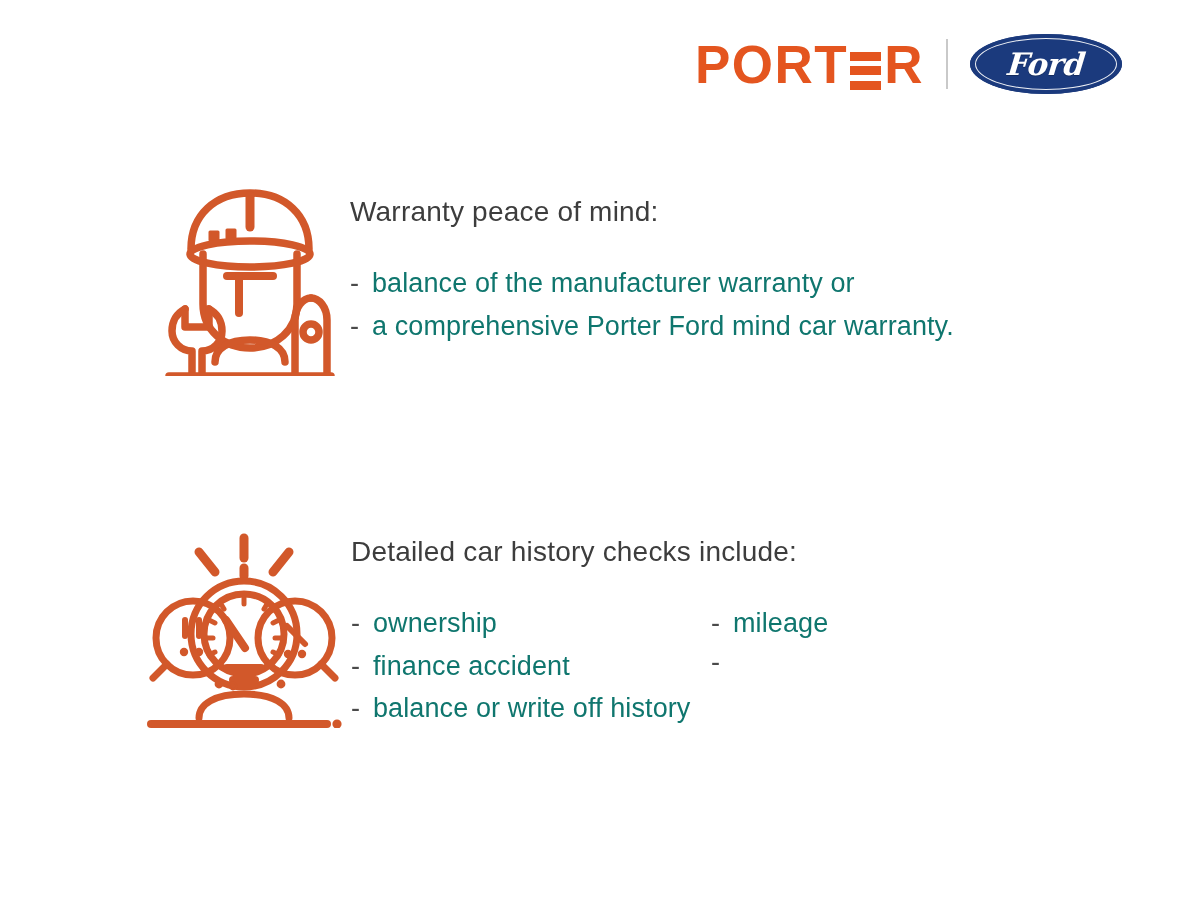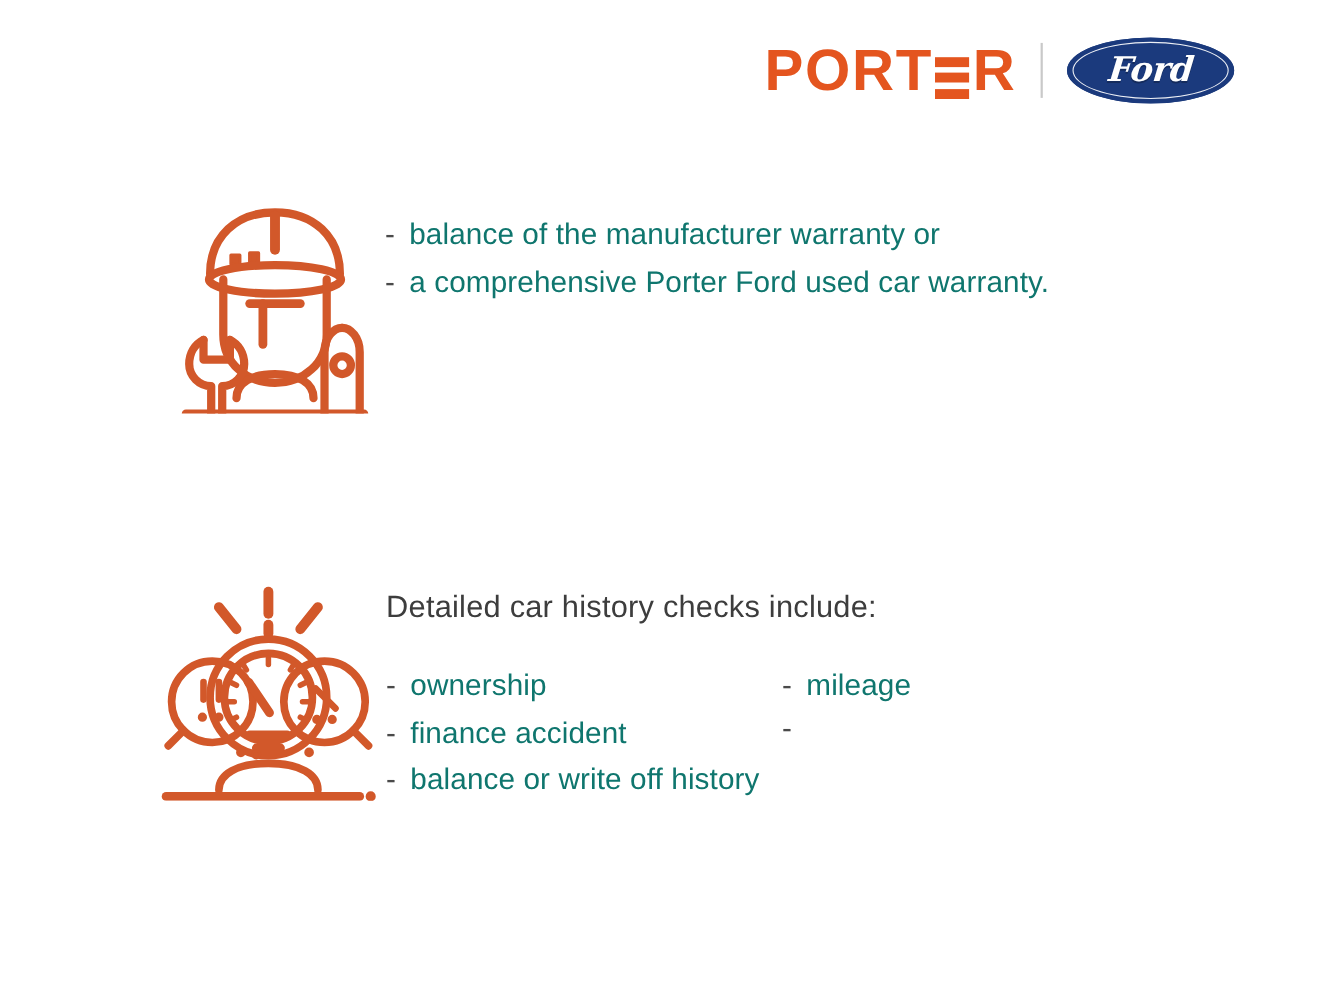--- a/index.html
+++ b/index.html
@@ -216,29 +216,30 @@
 
       <path d="M140 196 L140 140 C140 127 148 118 156 118"></path>
       <path d="M172 196 L172 140 C172 127 164 118 156 118"></path>
       <circle cx="156" cy="152" r="8"></circle>
 
       <path d="M14 196 L176 196" stroke-width="7.5"></path>
     </svg>
   </div>
 
   <div class="text-slot">
+    <h2 class="heading">Warranty peace of mind:</h2>
 
     <div class="bullets">
       <div class="bullet-row">
         <span class="bullet-mark">-</span>
         <span class="bullet-text">balance of the manufacturer warranty or</span>
       </div>
       <div class="bullet-row">
         <span class="bullet-mark">-</span>
-        <span class="bullet-text">a comprehensive Porter Ford used car warranty.</span>
+        <span class="bullet-text">a comprehensive Porter Ford mind car warranty.</span>
       </div>
     </div>
   </div>
 </div>
 
 <div class="block block-history">
 
   <div class="icon-slot icon-history">
     <svg width="205" height="200" viewBox="0 0 205 200" fill="none" stroke="#d2582a" stroke-width="7" stroke-linecap="round" stroke-linejoin="round">
 

